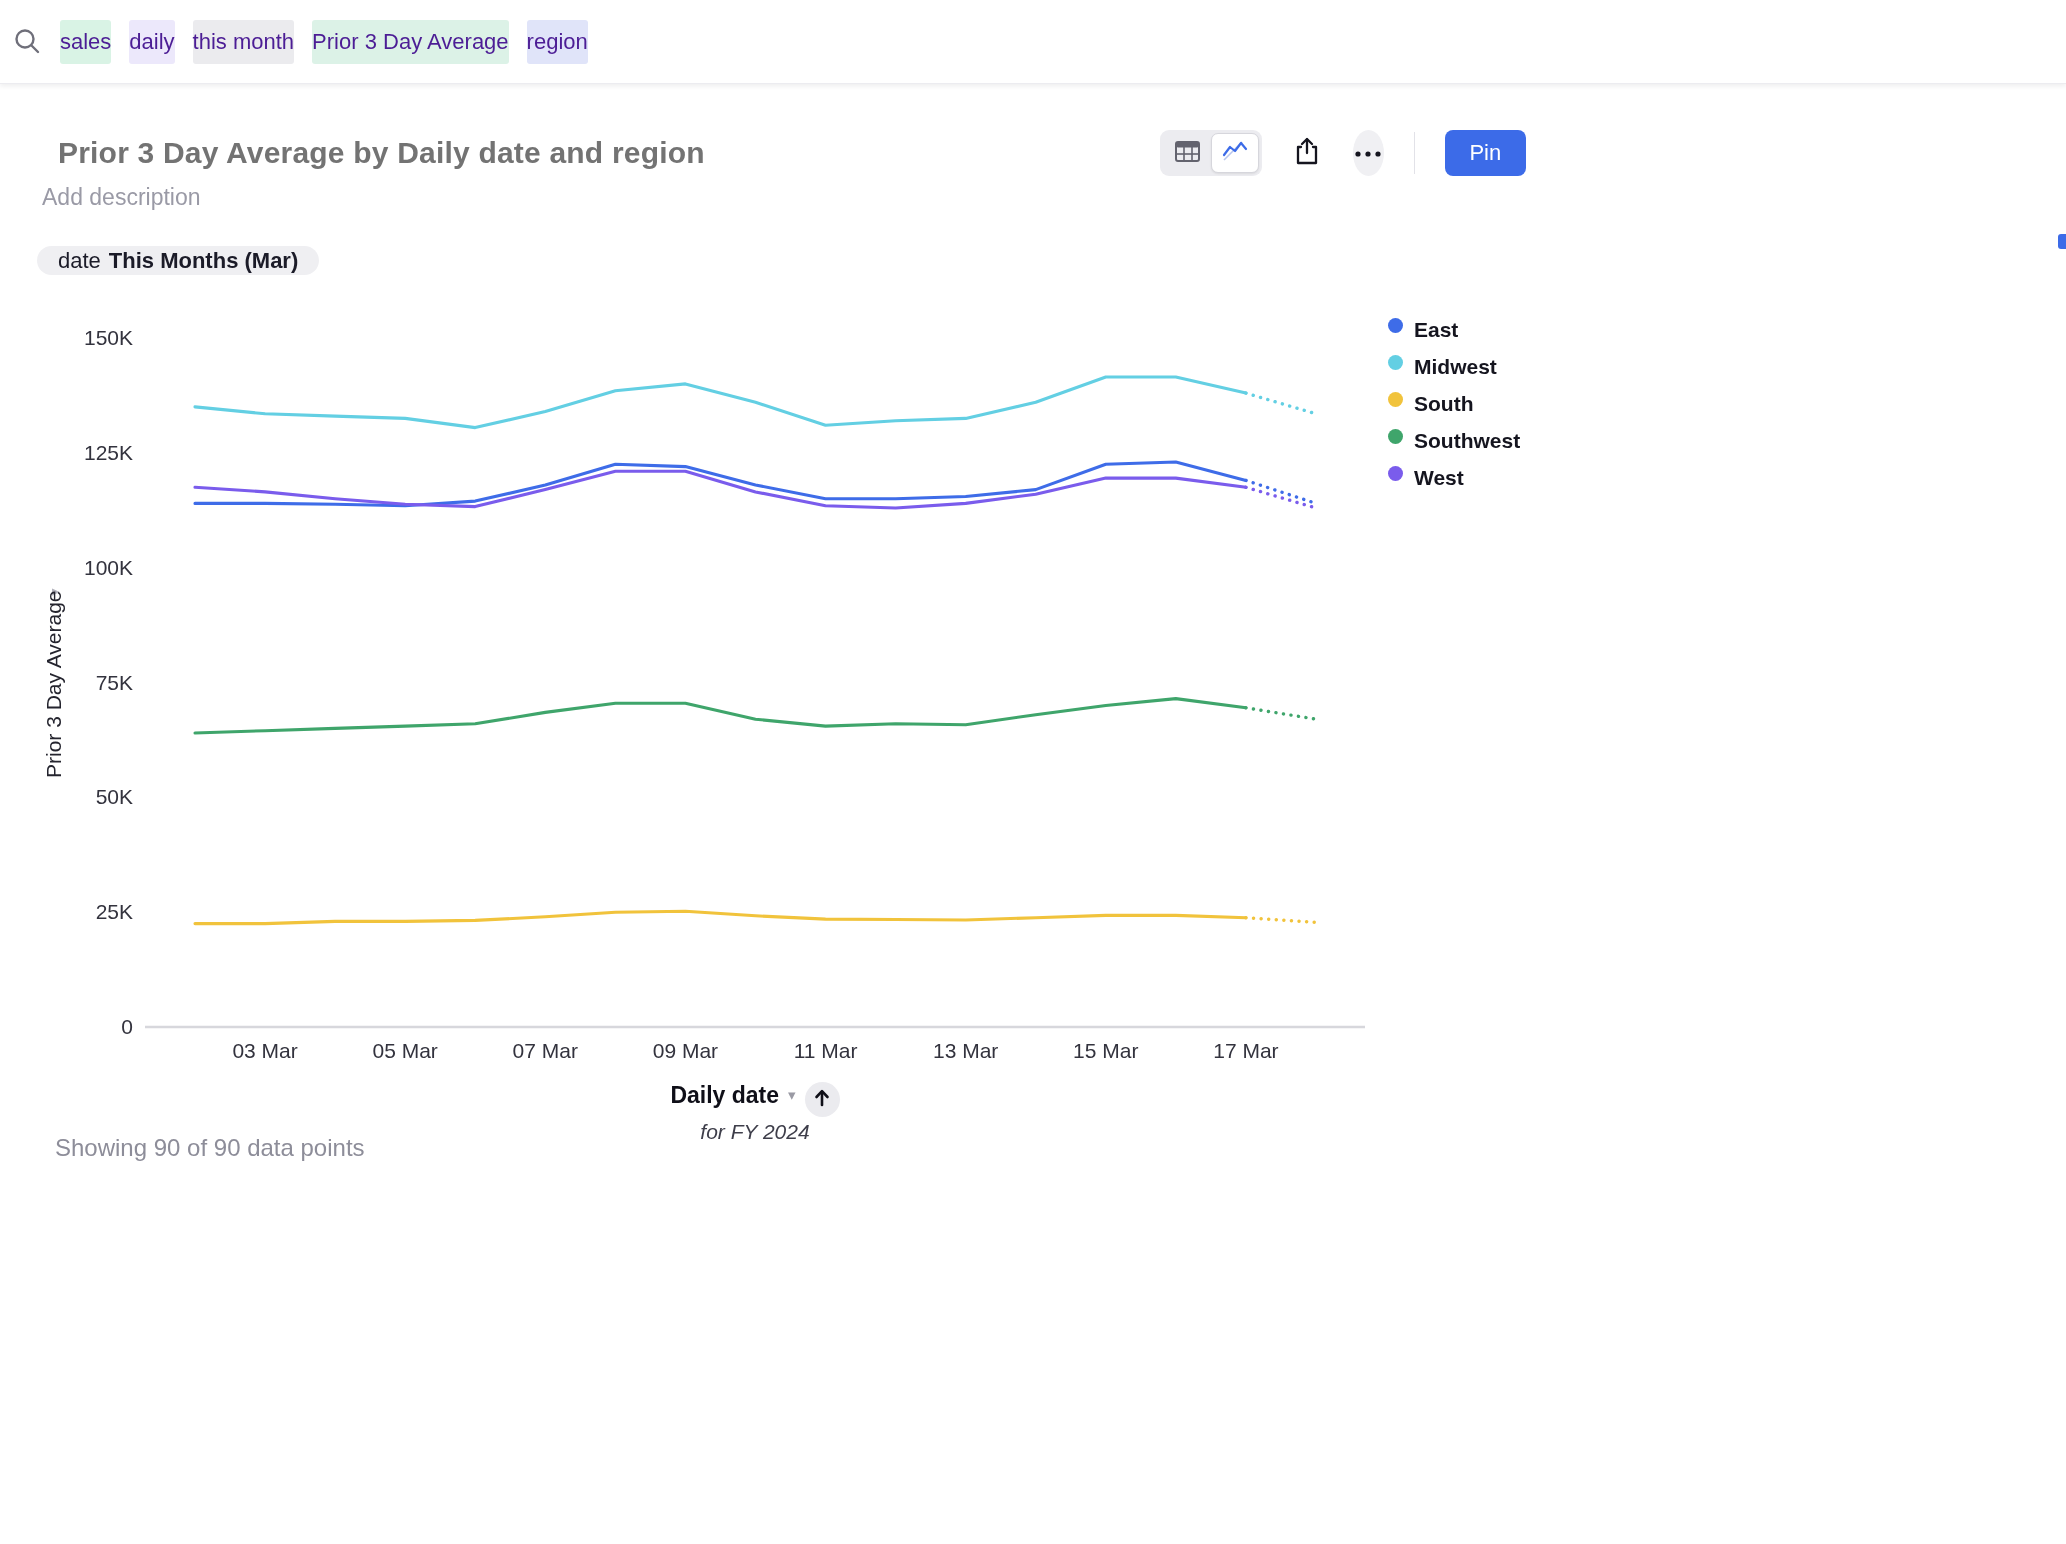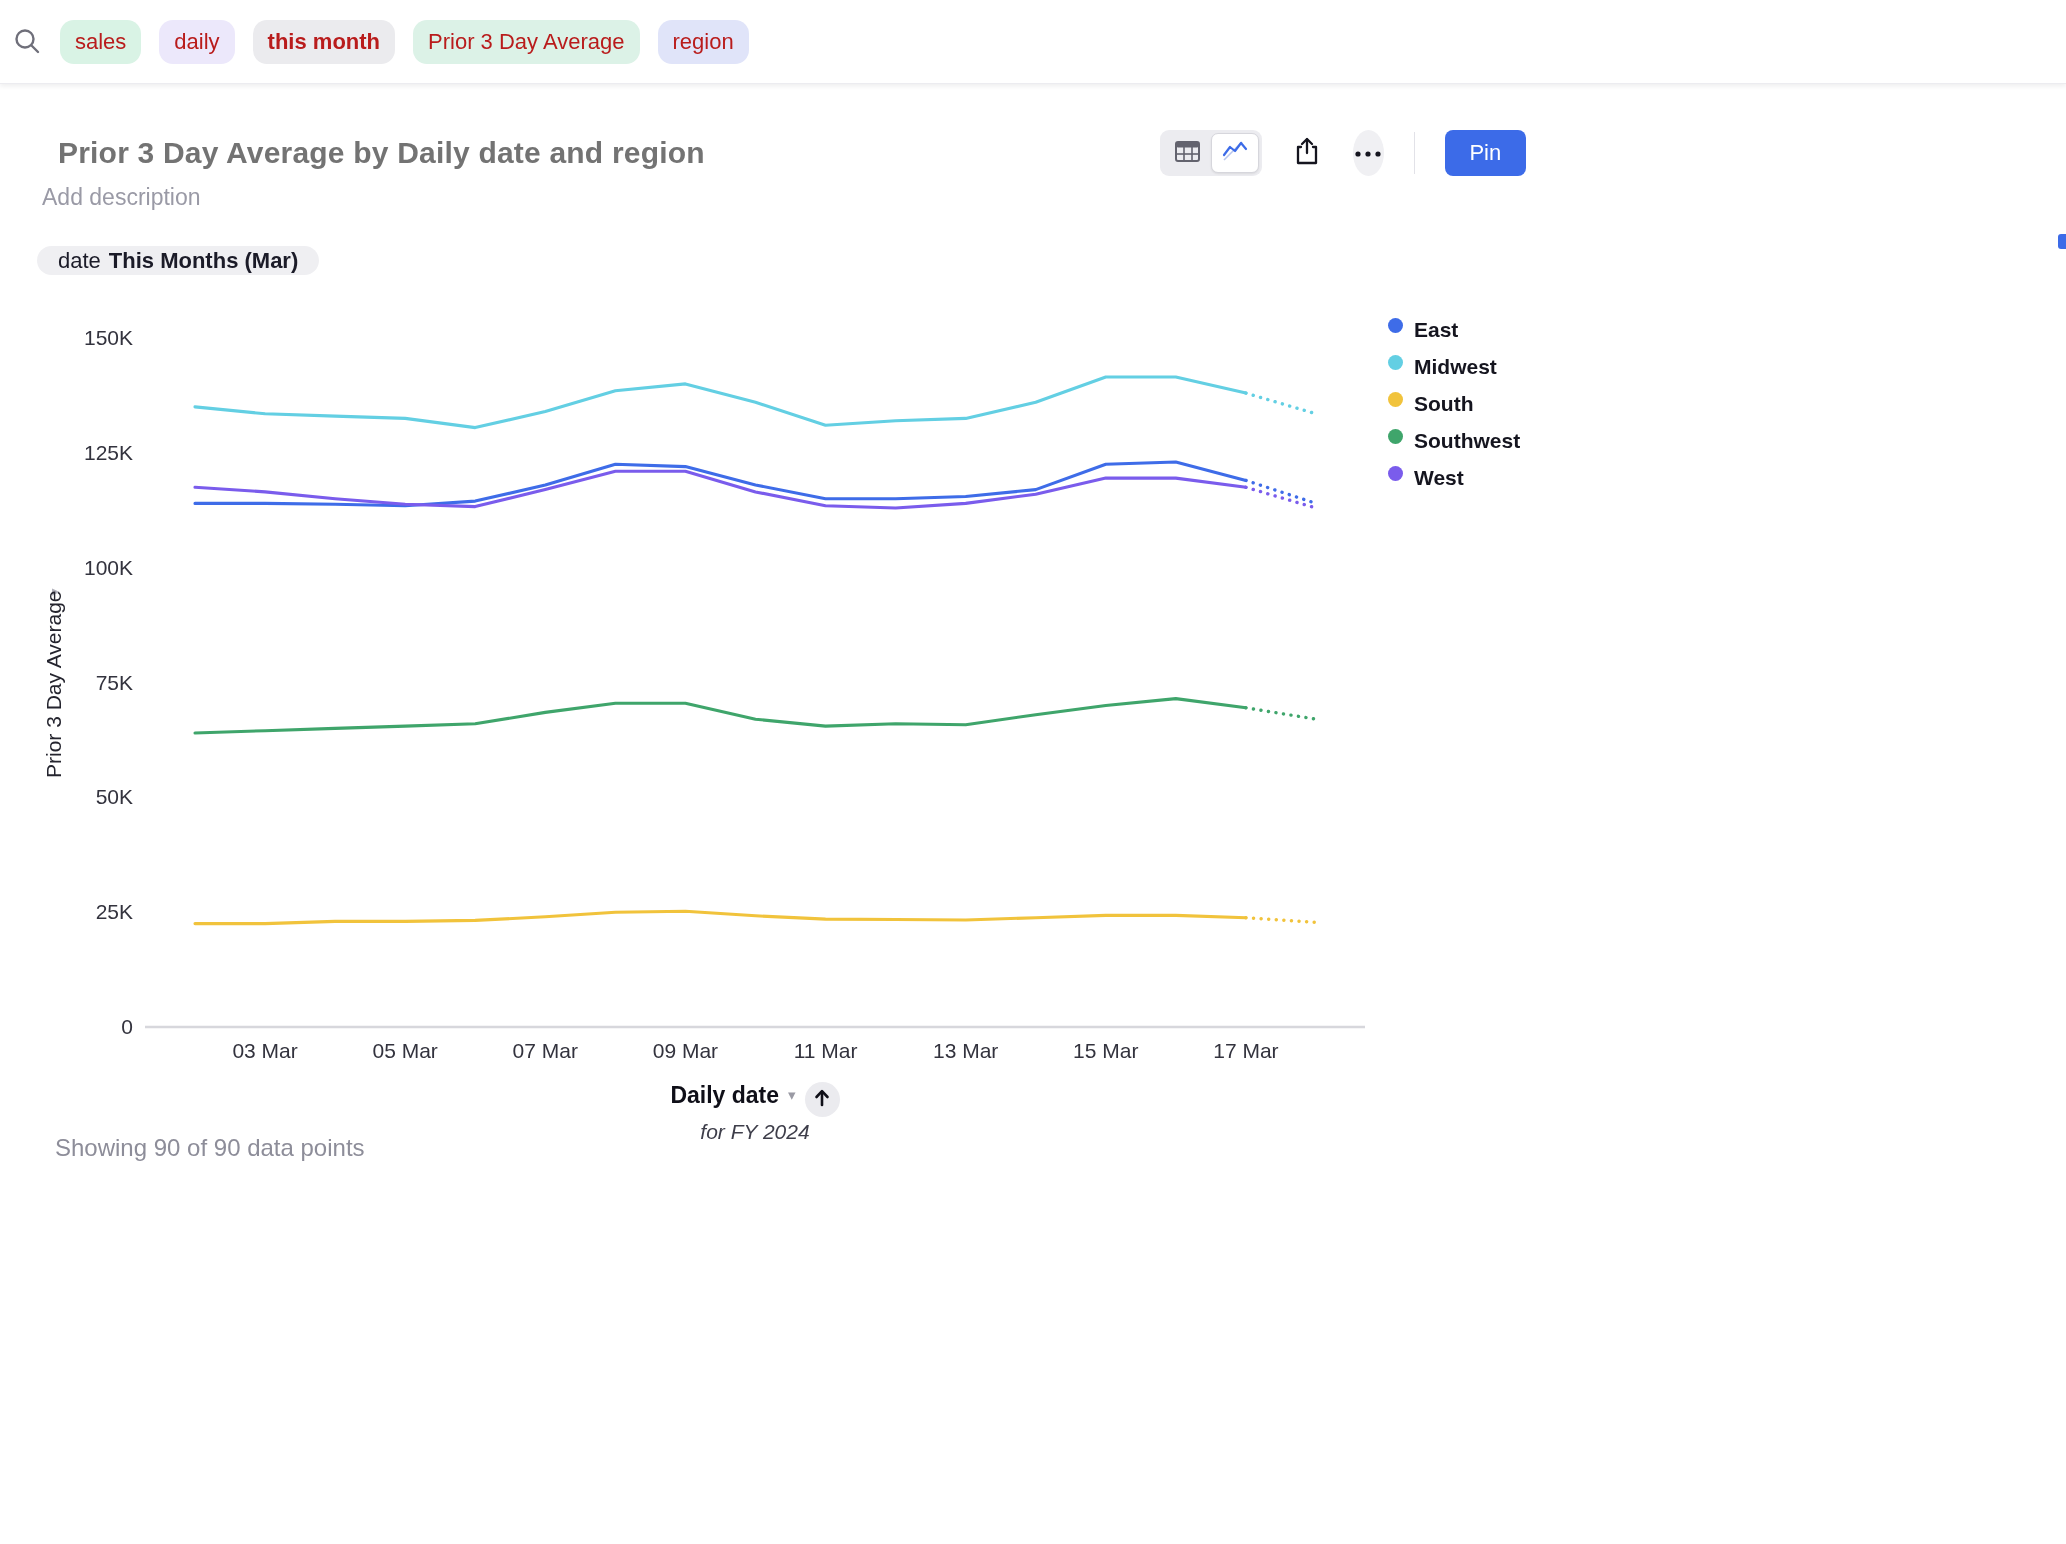--- a/index.html
+++ b/index.html
@@ -3,21 +3,21 @@
 <meta charset="utf-8">
 <style>
   * { box-sizing: border-box; margin: 0; padding: 0; }
   html,body { width: 2066px; height: 1544px; background: #ffffff;
     font-family: "Liberation Sans", sans-serif; color: #1a1a26; overflow: hidden; position: relative; }
 
   
   .topbar { height: 84px; background:#fff; display:flex; align-items:center; padding-left:24px; gap:18px;
     box-shadow: 0 2px 5px rgba(20,20,40,.08); border-bottom:1px solid #ececf0; position:relative; z-index:2; }
   .search-icon { margin-left:-12px; flex:0 0 auto; display:flex; align-items:center; }
-  .pill { font-size:22px; line-height:1; padding:11px 15px; border-radius:14px; color:#b91c1c; cursor:pointer; white-space:nowrap; }
+  .pill { font-size:22px; line-height:1; padding:11px 0; border-radius:3px; color:#4c1d95; cursor:pointer; white-space:nowrap; }
 
   
   .main { position:relative; height:1100px; }
 
   .page-title { position:absolute; left:58px; top:52px; font-size:30px; font-weight:700; letter-spacing:.2px; color:#737373; }
   .page-subtitle { position:absolute; left:42px; top:100px; font-size:23px; color:#9a9aa6; cursor:text; }
 
   .controls { position:absolute; top:46px; left:1160px; width:366px; display:flex; align-items:center; gap:30px; justify-content:flex-end; }
   .view-toggle { background:#ececf0; border-radius:9px; padding:3px; display:flex; }
   .view-btn { width:48px; height:40px; display:flex; align-items:center; justify-content:center; border-radius:7px; cursor:pointer; }
@@ -60,21 +60,21 @@
 <div class="topbar">
   <span class="search-icon">
     <svg width="30" height="30" viewBox="0 0 30 30">
       <circle cx="13" cy="12" r="8.5" fill="none" stroke="#6f6f7a" stroke-width="2.4"></circle>
       <line x1="19.5" y1="18.5" x2="26" y2="25" stroke="#6f6f7a" stroke-width="2.4" stroke-linecap="round"></line>
     </svg>
   </span>
   <div id="pills" style="display:flex;gap:18px;align-items:center;">
       <span class="pill" style="background: rgb(217, 243, 229);">sales</span>
       <span class="pill" style="background: rgb(236, 232, 251);">daily</span>
-      <span class="pill" style="background: rgb(235, 235, 238); font-weight: bold;">this month</span>
+      <span class="pill" style="background: rgb(235, 235, 238);">this month</span>
       <span class="pill" style="background: rgb(220, 242, 231);">Prior 3 Day Average</span>
       <span class="pill" style="background: rgb(224, 228, 249);">region</span>
     </div>
 </div>
 
 <div class="main">
 
   <div class="page-title">Prior 3 Day Average by Daily date and region</div>
   <div class="page-subtitle">Add description</div>
 

